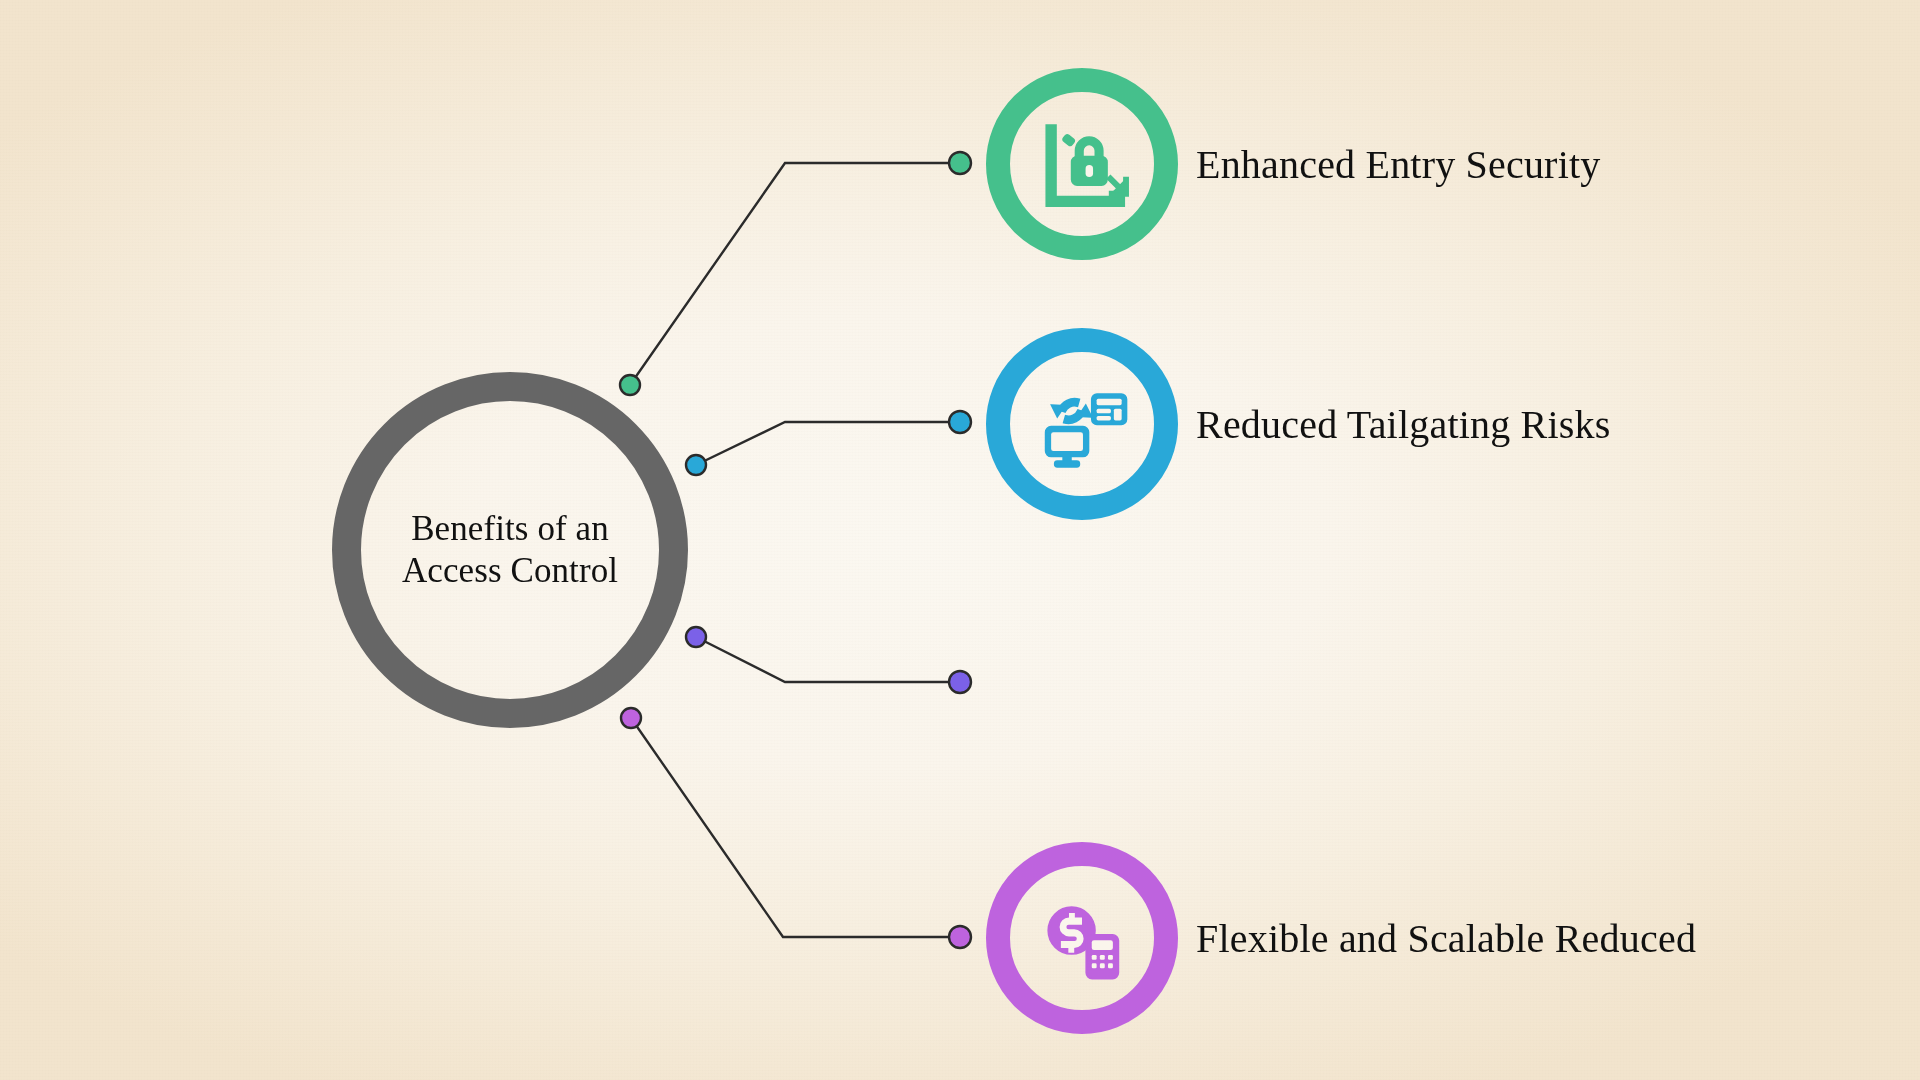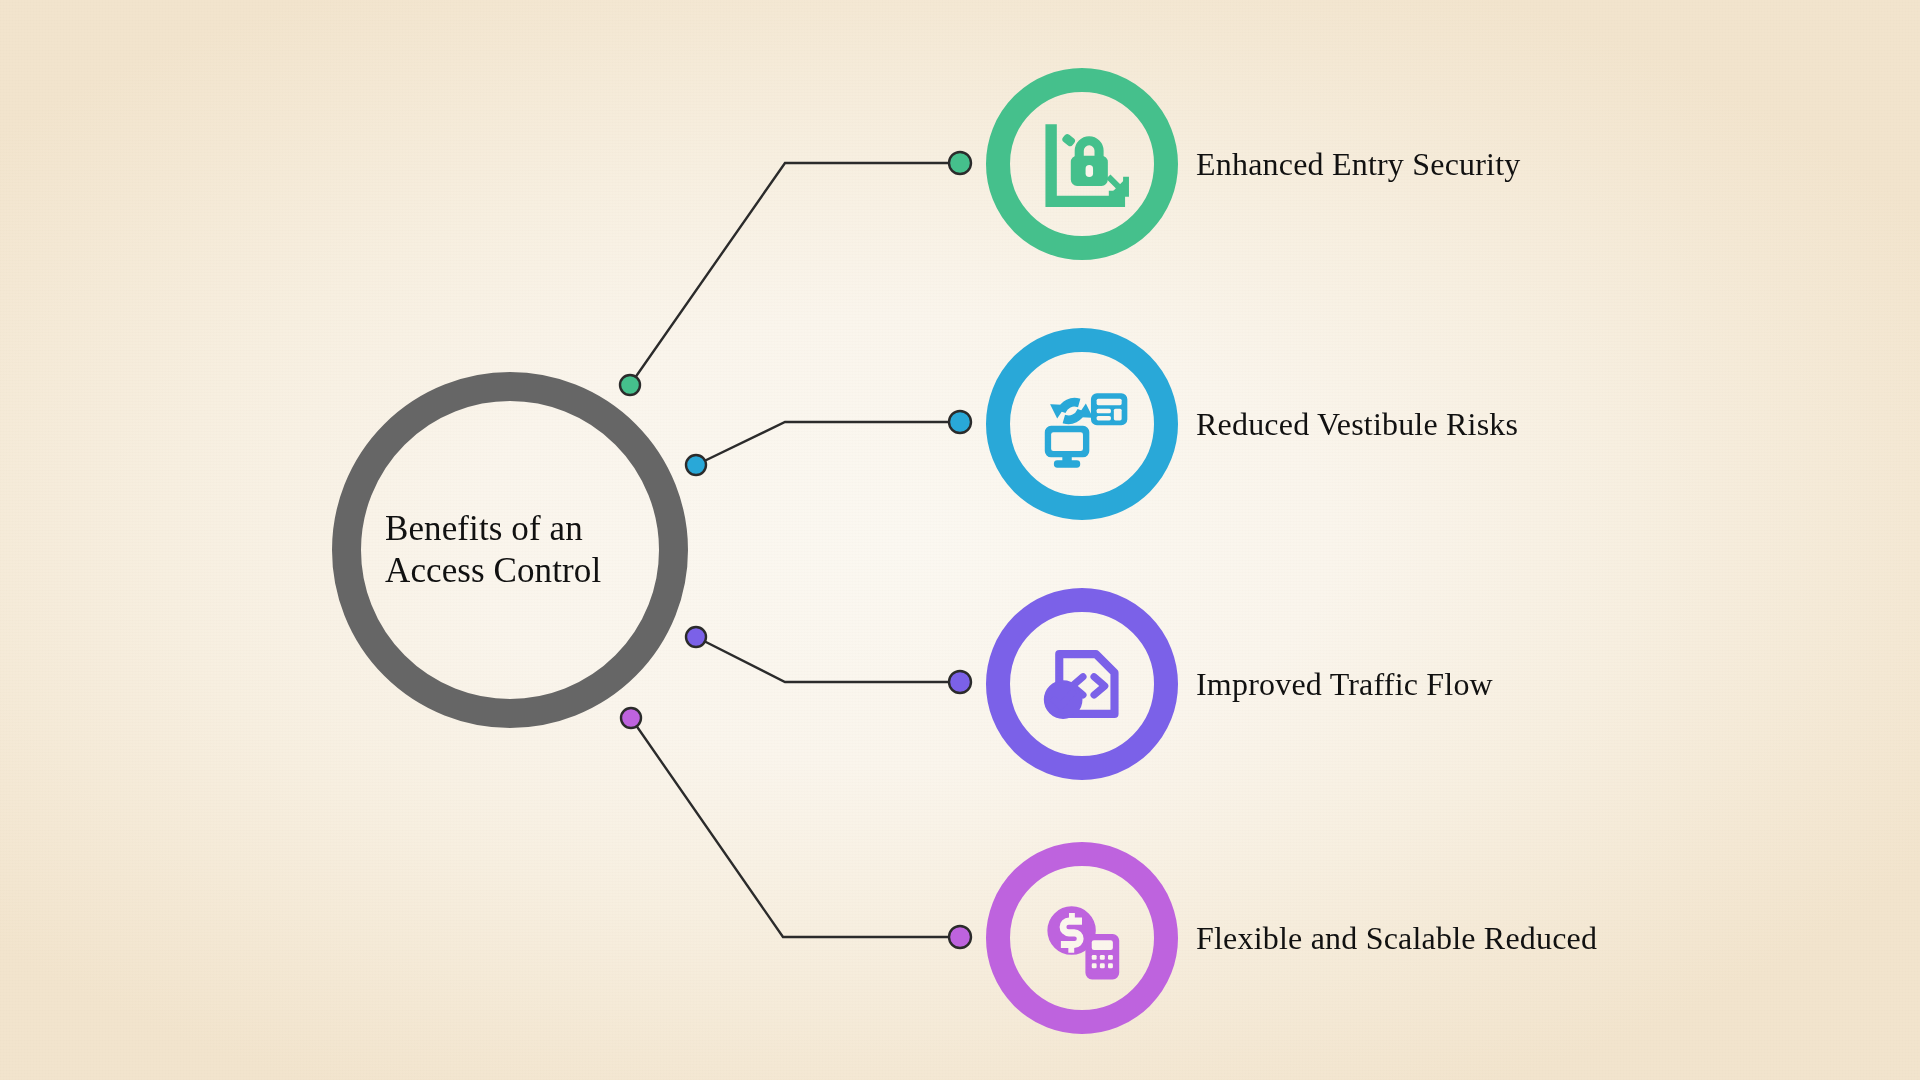--- a/index.html
+++ b/index.html
@@ -47,21 +47,21 @@
     height: 356px;
     border-radius: 50%;
     border: 29px solid #666666;
     box-sizing: border-box;
     display: flex;
     align-items: center;
     justify-content: center;
   }
   .hub-text {
     width: 250px;
-    text-align: left;
+    text-align: center;
     font-size: 35px;
     line-height: 1.19;
     color: #111111;
     letter-spacing: .1px;
   }
 
   
   .branch {
     position: absolute;
     display: flex;
@@ -75,21 +75,21 @@
     box-sizing: border-box;
     border: 24px solid #000;
     display: flex;
     align-items: center;
     justify-content: center;
     flex: 0 0 auto;
   }
   .badge svg { display: block; }
   .branch-label {
     margin-left: 18px;
-    font-size: 32px;
+    font-size: 40px;
     color: #111111;
     white-space: nowrap;
     letter-spacing: .2px;
   }
 </style>
 </head>
 <body>
 
 <div id="canvas">
 
@@ -150,40 +150,23 @@
           <rect x="41" y="27" width="8.8" height="2.8" rx="1" fill="#faf5ec" stroke="none"></rect>
           <rect x="51.6" y="22.6" width="4.8" height="7.2" rx="1" fill="#faf5ec" stroke="none"></rect>
 
           <rect x="9.6" y="33.6" width="26.4" height="18.4" rx="3.4"></rect>
           <rect x="13" y="37" width="19.6" height="11.6" rx="1.4" fill="#faf5ec" stroke="none"></rect>
           <rect x="20.4" y="51.4" width="4.8" height="4.4"></rect>
           <rect x="15.2" y="54.8" width="15.2" height="3.6" rx="1.6"></rect>
         </g>
       </svg>
     </div>
-    <div class="branch-label">Reduced Vestibule Risks</div>
+    <div class="branch-label">Reduced Tailgating Risks</div>
   </div>
 
-  <div class="branch" style="left: 986px; top: 588px;">
-    <div class="badge" style="border-color: rgb(123, 97, 232);">
-      <svg width="104" height="104" viewBox="0 0 64 64">
-        <g class="ico3" fill="#7b61e8" stroke="#7b61e8">
-
-          <path d="M18 13.6 h22.6 L52 25 v25.4 H18 Z" fill="none" stroke-width="5" stroke-linejoin="round" stroke="#7b61e8"></path>
-
-          <path d="M32.6 27.6 l-6.6 5.6 6.6 5.6" fill="none" stroke-width="4.4" stroke-linecap="round" stroke-linejoin="round" stroke="#7b61e8"></path>
-          <path d="M39.4 27.6 l6.6 5.6 -6.6 5.6" fill="none" stroke-width="4.4" stroke-linecap="round" stroke-linejoin="round" stroke="#7b61e8"></path>
-
-          <circle cx="20.4" cy="41.6" r="11.4"></circle>
-          <path d="M14.8 41.8 l4 4 7.4-8.4" fill="none" stroke="#7b61e8" stroke-width="4.2" stroke-linecap="round" stroke-linejoin="round"></path>
-        </g>
-      </svg>
-    </div>
-    <div class="branch-label">Improved Traffic Flow</div>
-  </div>
 
   <div class="branch" style="left: 986px; top: 842px;">
     <div class="badge" style="border-color: rgb(190, 99, 222);">
       <svg width="104" height="104" viewBox="0 0 64 64">
         <g class="ico4" fill="#be63de" stroke="#be63de">
           <circle cx="25.6" cy="27.4" r="14.4"></circle>
           <path d="M24 16.6 h3.6 v2.8 h4.4 v4.4 h-8.2 a1.4 1.4 0 0 0 0 2.8 h3.4
                    a5.8 5.8 0 0 1 0 11.6 v2.8 H23.6 v-2.8 h-4.6 v-4.4 h8.4
                    a1.4 1.4 0 0 0 0-2.8 h-3.4 a5.8 5.8 0 0 1 0-11.6 Z" fill="#faf5ec" stroke="none"></path>
           <rect x="34.6" y="30" width="19.8" height="27" rx="3.6"></rect>

